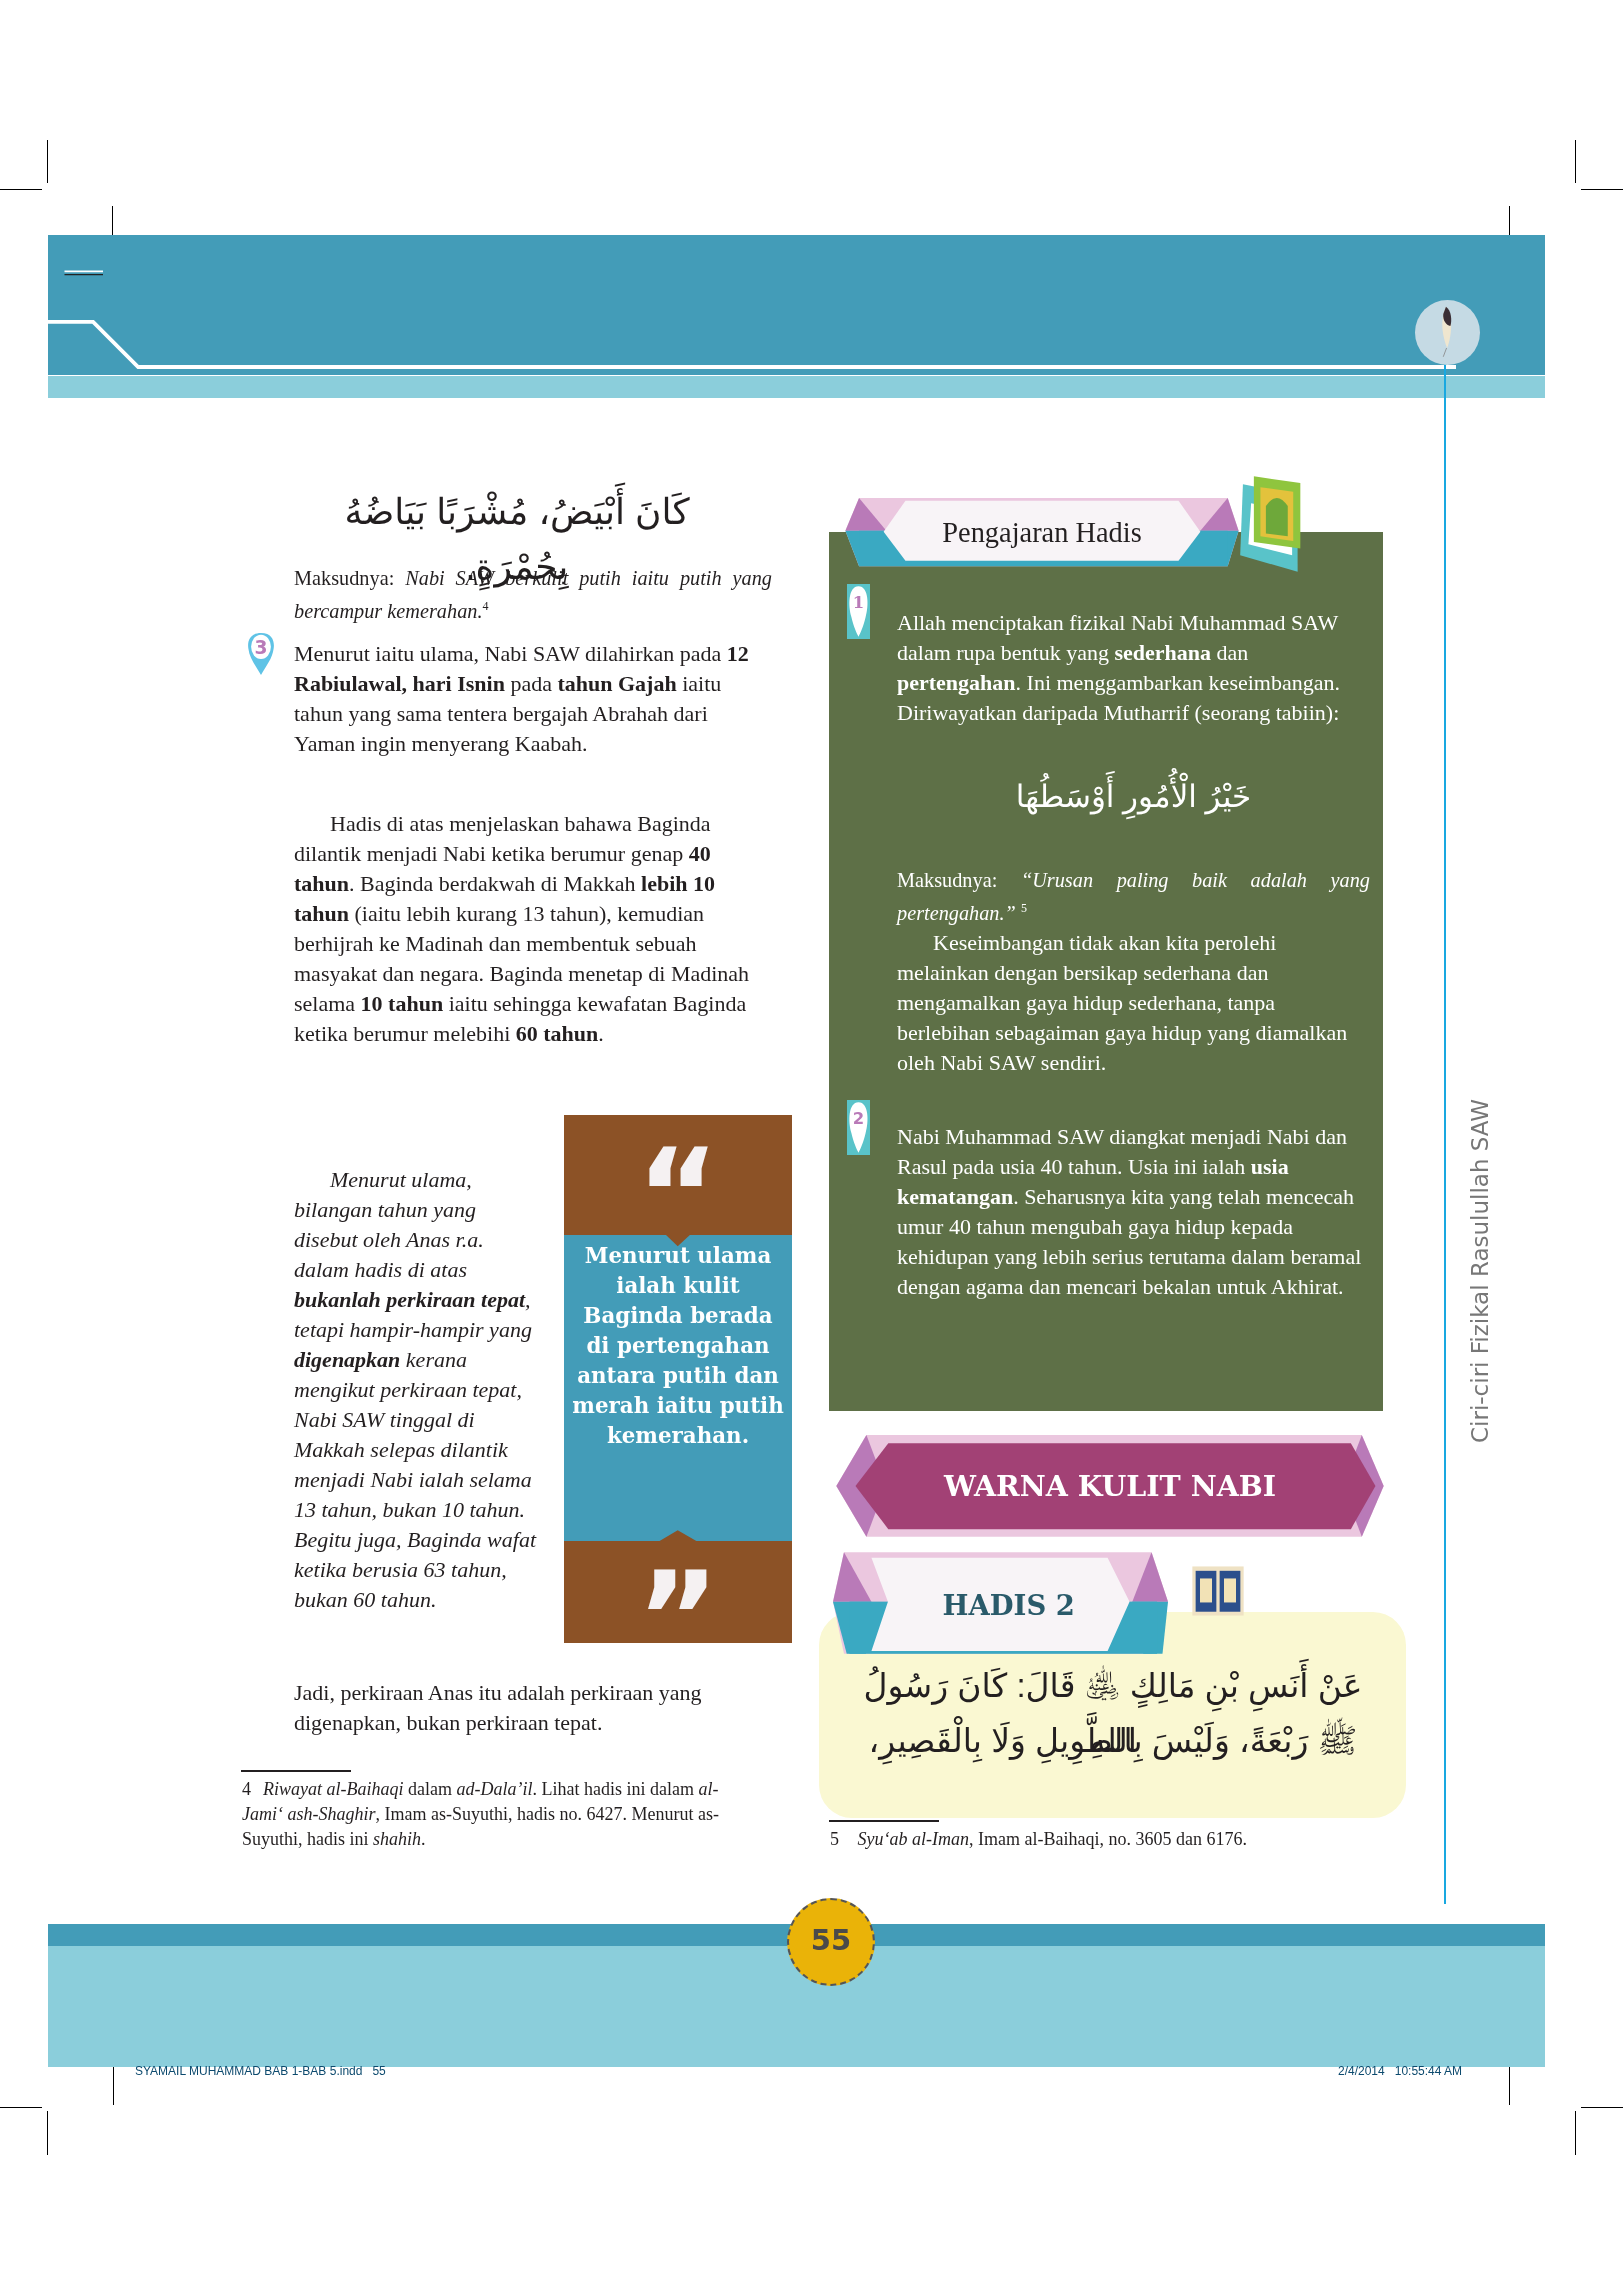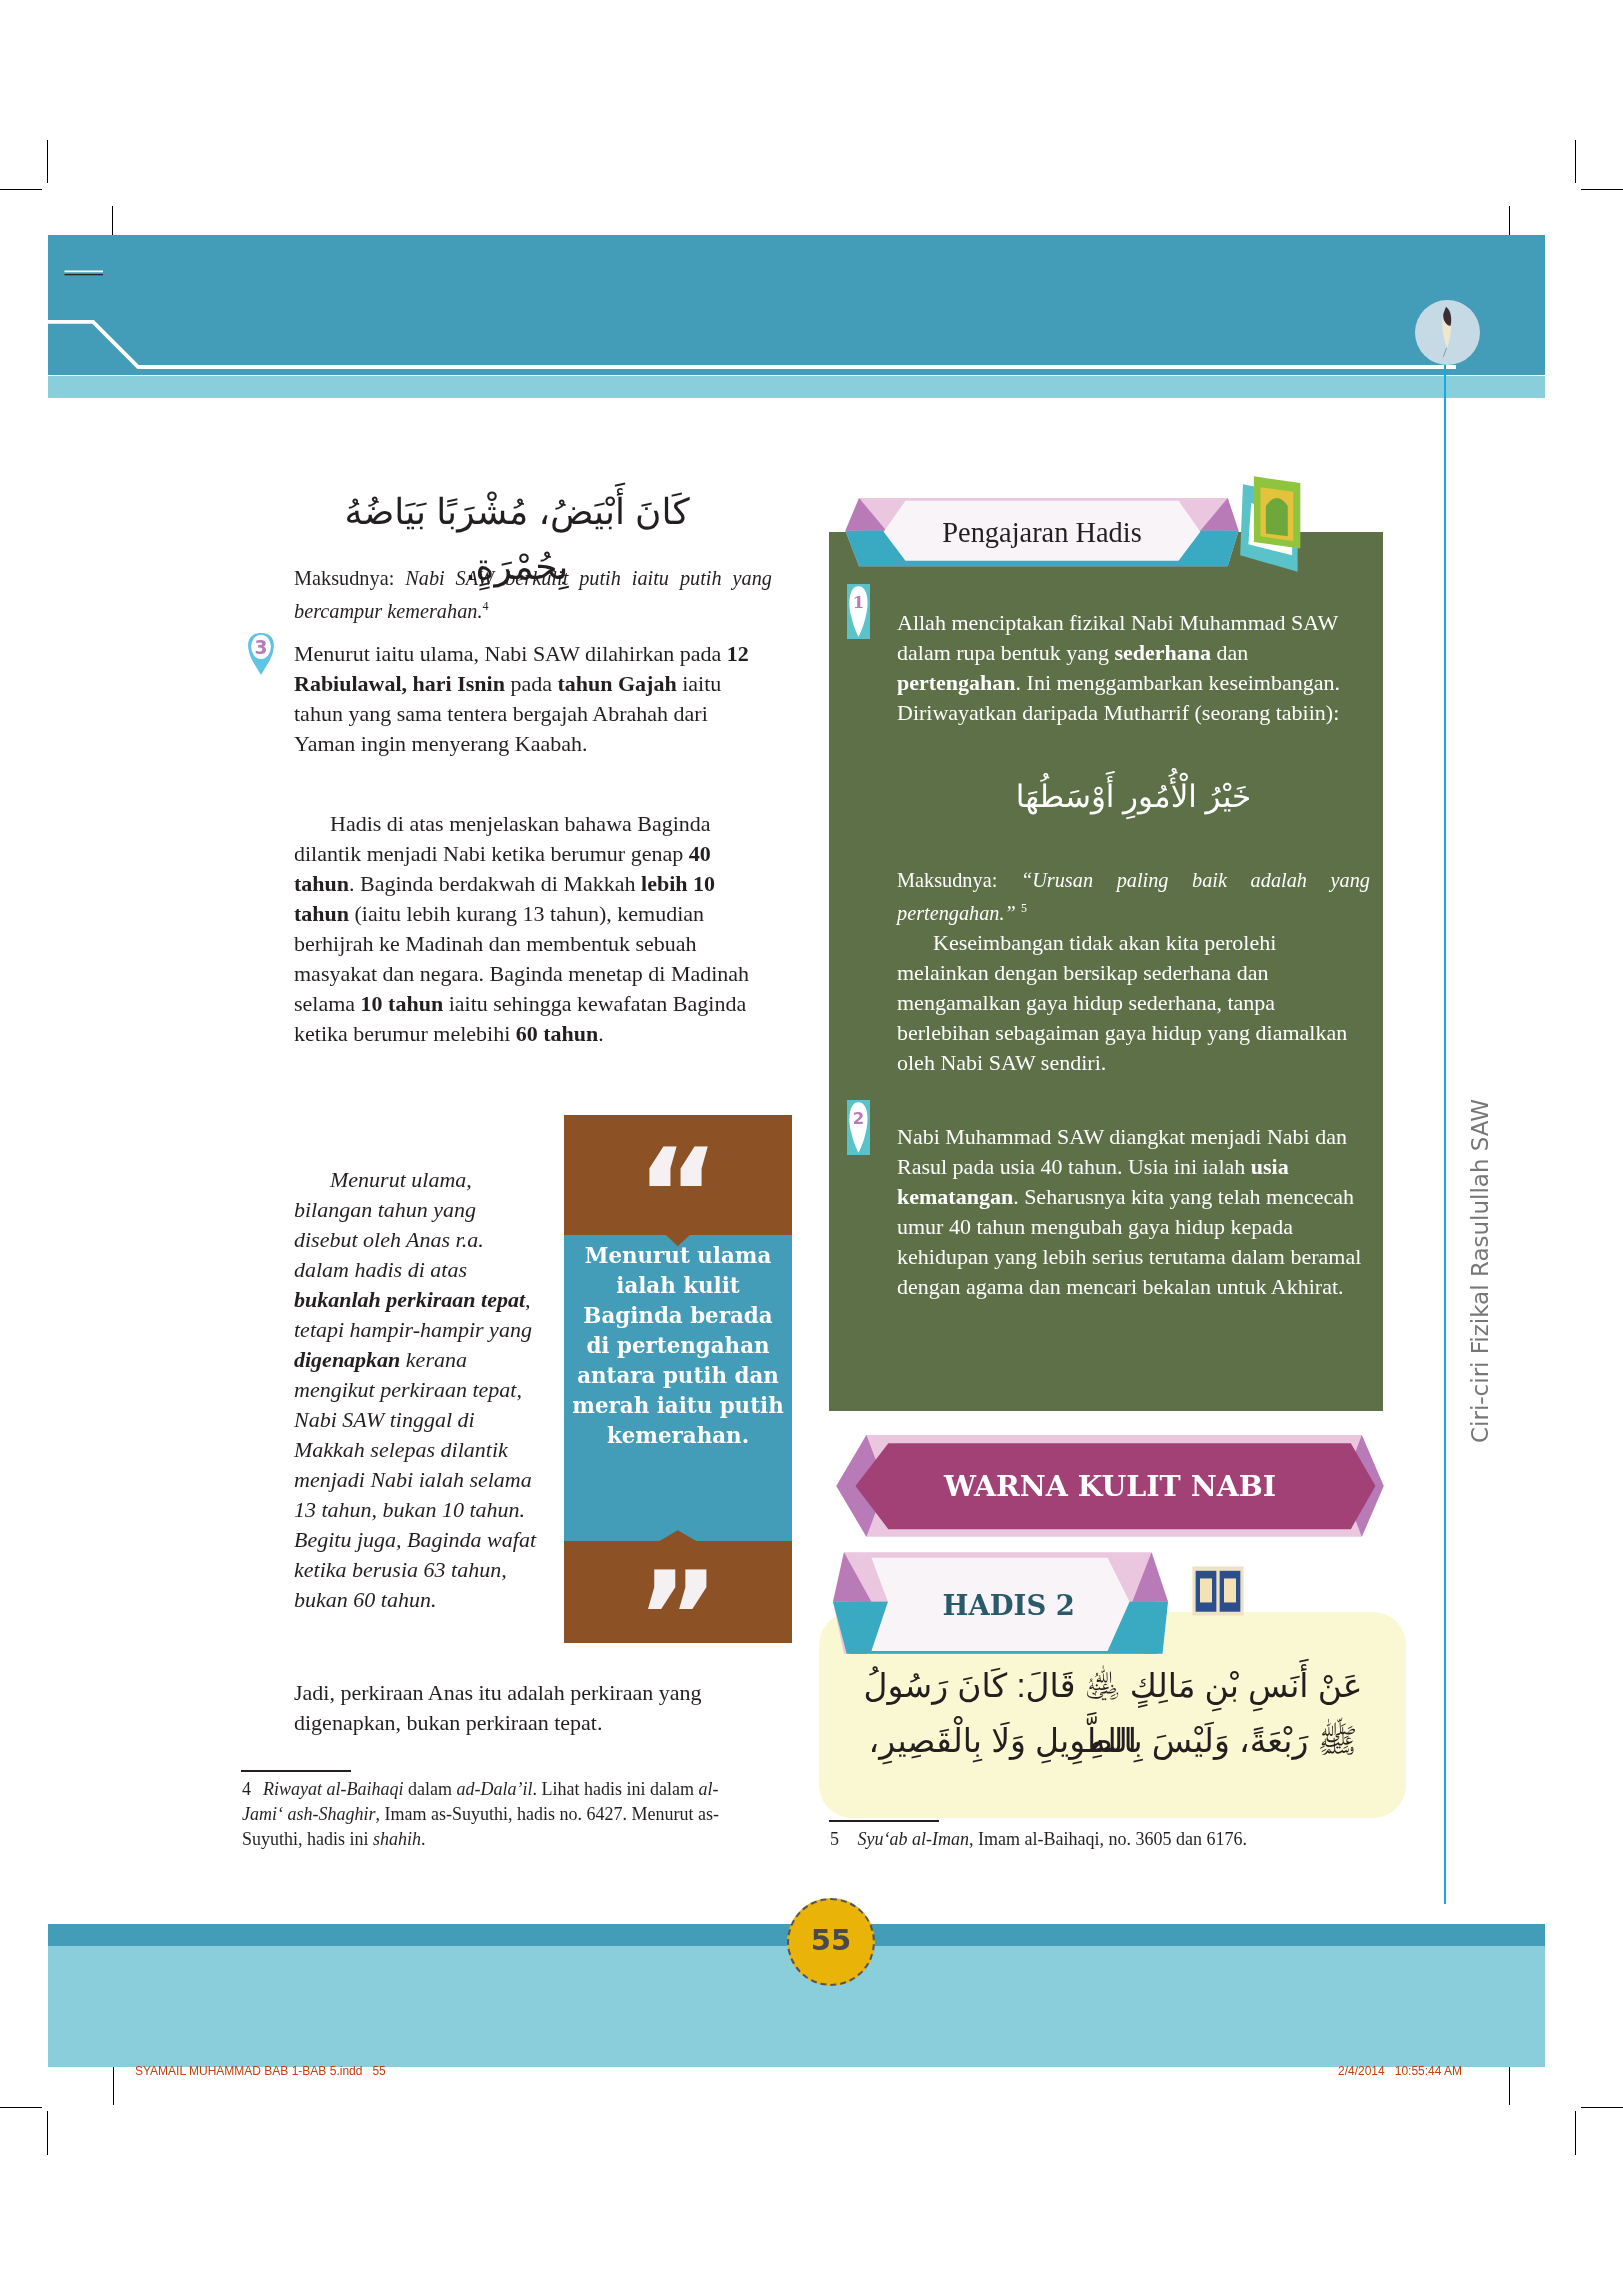--- a/index.html
+++ b/index.html
@@ -45,21 +45,21 @@
 
   .fn-rule { height: 2.2px; background: #231f20; }
   .fn { font-size: 18px; line-height: 25px; }
 
   
   .ftr-dark { left: 48px; top: 1924px; width: 1497px; height: 22px; background: #439cb8; }
   .ftr-light { left: 48px; top: 1946px; width: 1497px; height: 121px; background: #8bcedb; }
   .page-num { left: 787px; top: 1898px; width: 88px; height: 88px; border-radius: 50%; background: #eab308;
               border: 2.7px dashed #555; box-sizing: border-box; text-align: center; font-family: "DejaVu Sans", sans-serif;
               font-weight: bold; font-size: 29px; line-height: 81px; color: #4a4a4a; }
-  .slug { font-family: "Liberation Sans", sans-serif; font-size: 12px; color: #c2410c; top: 2064px; }
+  .slug { font-family: "Liberation Sans", sans-serif; font-size: 12px; color: #0c4a6e; top: 2064px; }
   .vert { left: 1463px; top: 1130px; height: 313px; width: 33px; }
   .vert span { display: block; position: absolute; left: 0; top: 0; transform-origin: left top; transform: translate(4.4px, 313px) rotate(-90deg);
                white-space: nowrap; font-family: "DejaVu Sans", sans-serif; font-size: 23px; color: #777777; }
 </style>
 </head>
 <body>
 
 <div class="crop" style="left:47px;top:140px;width:1.1px;height:43px"></div>
 <div class="crop" style="left:0;top:189px;width:42px;height:1.1px"></div>
 <div class="crop" style="left:112px;top:206px;width:1.1px;height:33px"></div>

